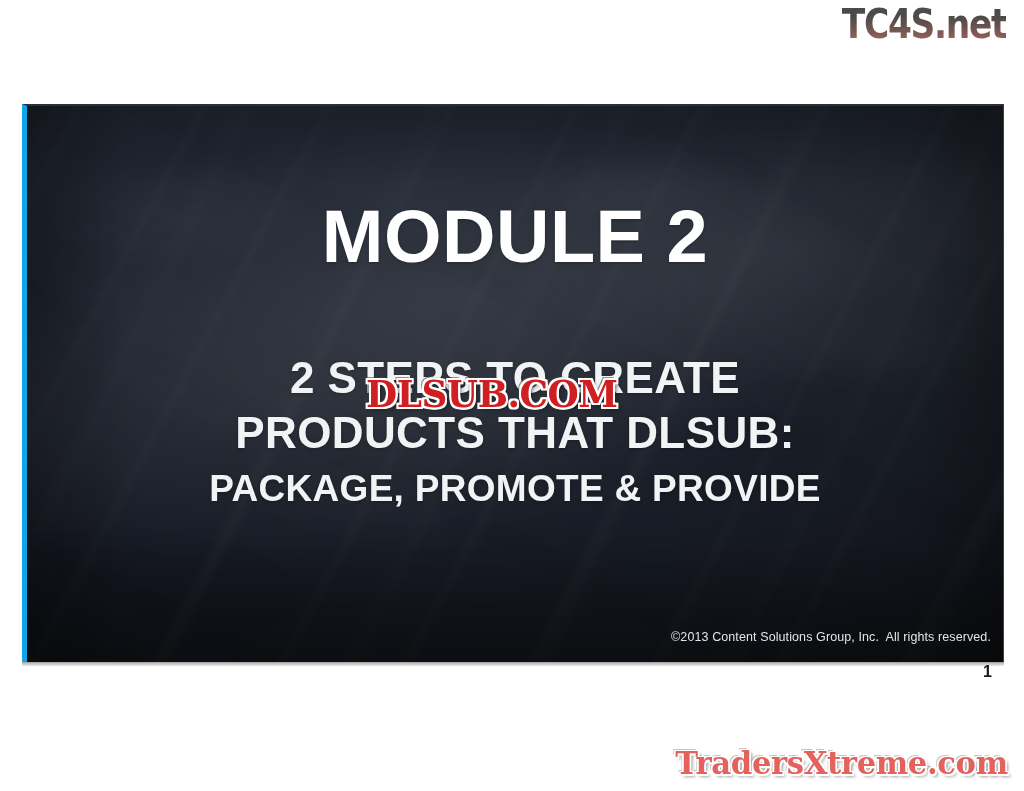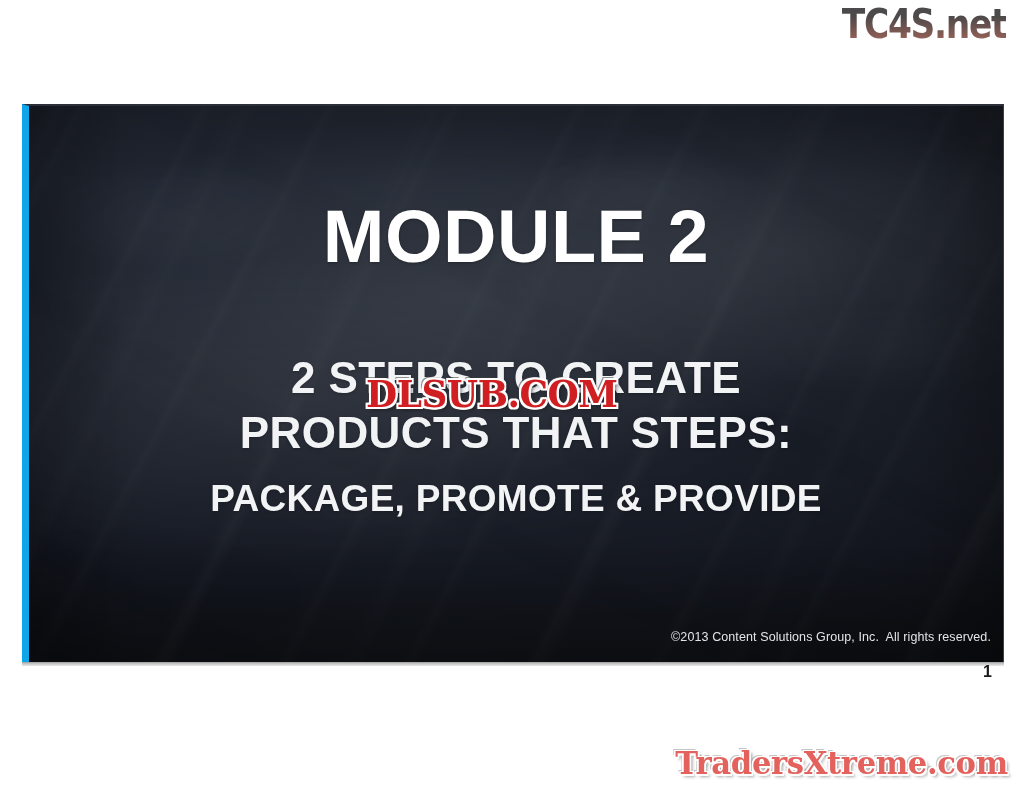--- a/index.html
+++ b/index.html
@@ -42,21 +42,21 @@
     position: absolute;
     left: 22px;
     top: 104px;
     width: 982px;
     height: 558px;
   }
   .slide {
     position: absolute;
     inset: 0;
     border-top: 2px solid #2b3038;
-    border-left: 7px solid #0ea5e9;
+    border-left: 5px solid #0ea5e9;
     border-right: 1px solid #3b4049;
     box-sizing: border-box;
     overflow: hidden;
     background-color: #5b6371;
   }
   
   .slate-base {
     position: absolute;
     inset: 0;
     background:
@@ -154,21 +154,21 @@
   }
   .sub-line-1, .sub-line-2 {
     font-size: 44px;
     line-height: 55px;
     letter-spacing: 0.4px;
   }
   .sub-line-3 {
     font-size: 37px;
     line-height: 58px;
     letter-spacing: 0.3px;
-    margin-top: 10px;
+    margin-top: 0;
   }
   .copyright {
     position: absolute;
     right: 12px;
     bottom: 18px;
     color: #e2e4e8;
     font-family: "Liberation Sans", sans-serif;
     font-size: 12.5px;
     letter-spacing: 0.1px;
     white-space: pre;
@@ -241,21 +241,21 @@
     <div class="slate-base"></div>
     <div class="slate-smudge"></div>
     <div class="slate-blotch"></div>
     <div class="slate-vignette"></div>
 
     <div class="slide-content">
       <div class="slide-title">MODULE 2</div>
 
       <div class="subtitle-block">
         <div class="sub-line-1">2 STEPS TO CREATE</div>
-        <div class="sub-line-2">PRODUCTS THAT STEPS:</div>
+        <div class="sub-line-2">PRODUCTS THAT DLSUB:</div>
         <div class="sub-line-3">PACKAGE, PROMOTE &amp; PROVIDE</div>
       </div>
 
       <div class="copyright">©2013 Content Solutions Group, Inc.  All rights reserved.</div>
     </div>
   </div>
 </div>
 
 <div class="slide-rim"></div>
 

